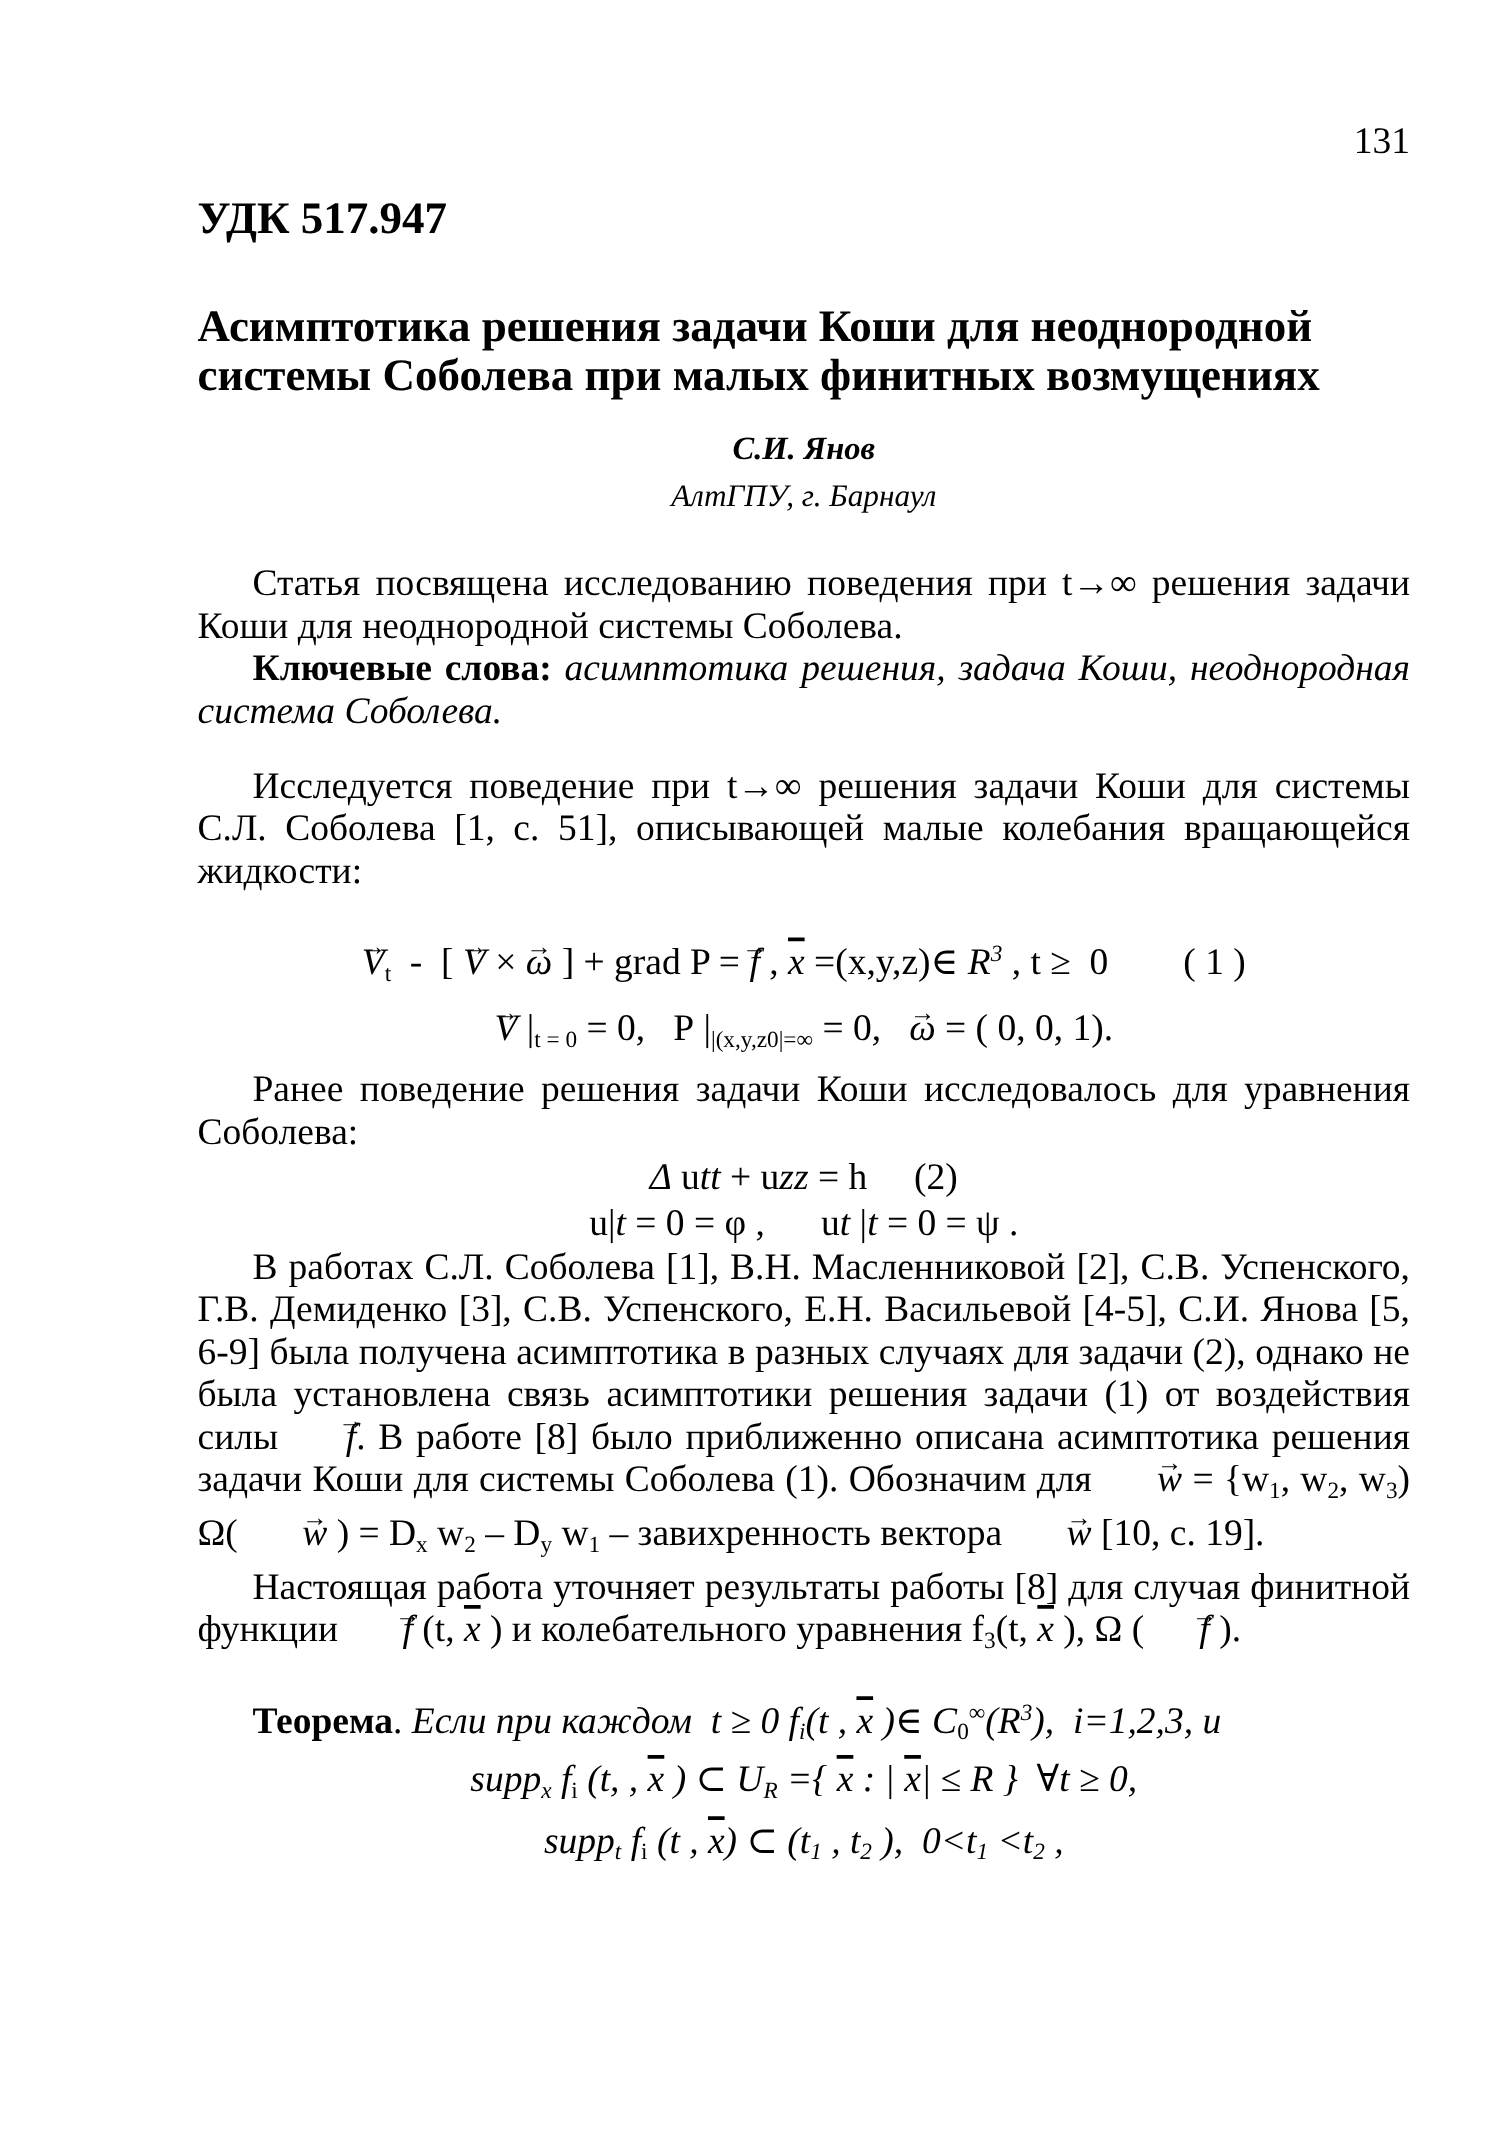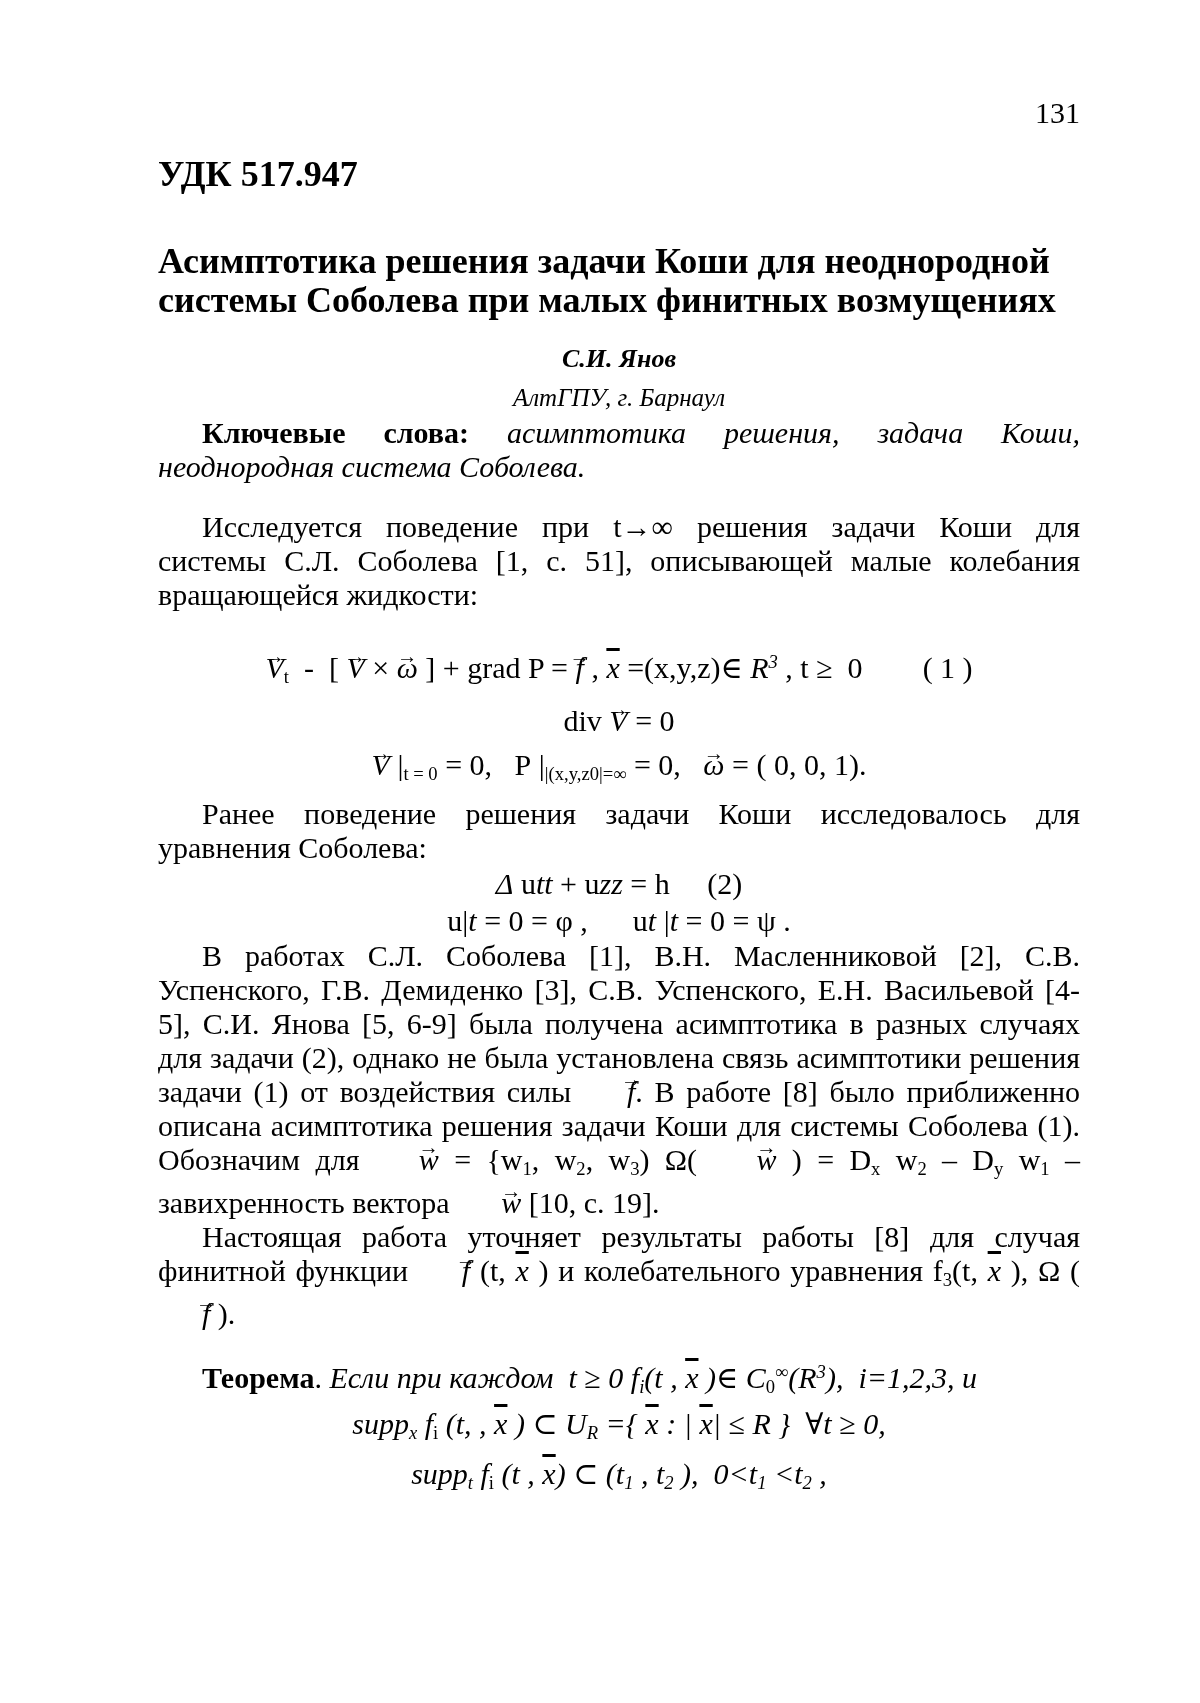--- a/index.html
+++ b/index.html
@@ -5,21 +5,21 @@
   html, body { margin: 0; padding: 0; background: #ffffff; }
   body {
     width: 1200px; height: 1703px;
     color: #000;
     font-family: "Liberation Serif", "DejaVu Serif", serif;
     overflow: hidden;
   }
   .page {
     box-sizing: border-box;
     width: 1200px; height: 1469px;
-    padding: 96px 120px 0 158px;
+    padding: 96px 72px 0 158px;
     background: #ffffff;
     border-radius: 12px;
   }
   .page-number {
     text-align: right;
     font-size: 30px; line-height: 34px;
   }
   .udc {
     margin-top: 28px;
     font-weight: bold;
@@ -85,26 +85,26 @@
   <div class="udc">УДК 517.947</div>
 
   <div class="title">
     <div>Асимптотика решения задачи Коши для неоднородной</div>
     <div>системы Соболева при малых финитных возмущениях</div>
   </div>
 
   <div class="author">С.И. Янов</div>
   <div class="affiliation">АлтГПУ, г. Барнаул</div>
 
+  <div class="para first"><span>Статья посвящена исследованию поведения при t→∞ решения задачи Коши для неоднородной системы Соболева.</span></div>
   <div class="para"><span class="bd">Ключевые слова: </span><span class="it">асимптотика решения, задача Коши, неоднородная система Соболева.</span></div>
 
   <div class="para gap"><span>Исследуется поведение при t→∞ решения задачи Коши для системы С.Л. Соболева [1, с. 51], описывающей малые колебания вращающейся жидкости:</span></div>
 
   <div class="eq gap"><span class="it vec">V</span><span class="sub">t</span><span>&nbsp; - &nbsp;[ </span><span class="it vec">V</span><span> × </span><span class="it vec">ω</span><span> ] + grad P = </span><span class="it vec">f</span><span>&nbsp;, </span><span class="it bar">x</span><span> =(x,y,z)∈ </span><span class="it">R</span><span class="it sup">3</span><span> , t ≥ &nbsp;0</span><span>&nbsp;&nbsp;&nbsp;&nbsp;&nbsp;&nbsp;&nbsp;&nbsp;( 1 )</span></div>
-  <div class="eq"><span>div </span><span class="it vec">V</span><span>&nbsp;= 0</span></div>
   <div class="eq"><span class="it vec">V</span><span>&nbsp;|</span><span class="sub">t = 0</span><span> = 0,</span><span>&nbsp;&nbsp;&nbsp;P&nbsp;|</span><span class="sub">|(x,y,z0|=∞</span><span> = 0,</span><span>&nbsp;&nbsp;&nbsp;</span><span class="it vec">ω</span><span>&nbsp;= ( 0, 0, 1).</span></div>
 
   <div class="para"><span>Ранее поведение решения задачи Коши исследовалось для уравнения Соболева:</span></div>
 
   <div class="eq tight"><span class="it">Δ</span><span> u</span><span class="it">tt</span><span> + u</span><span class="it">zz</span><span> = h</span><span>&nbsp;&nbsp;&nbsp;&nbsp;&nbsp;(2)</span></div>
   <div class="eq tight"><span>u|</span><span class="it">t</span><span> = 0 = φ ,</span><span>&nbsp;&nbsp;&nbsp;&nbsp;&nbsp;&nbsp;u</span><span class="it">t</span><span> |</span><span class="it">t</span><span> = 0 = ψ .</span></div>
 
   <div class="para"><span>В работах С.Л. Соболева [1], В.Н. Масленниковой [2], С.В. Успенского, Г.В. Демиденко [3], С.В. Успенского, Е.Н. Васильевой [4-5], С.И. Янова [5, 6-9] была получена асимптотика в разных случаях для задачи (2), однако не была установлена связь асимптотики решения задачи (1) от воздействия силы </span><span class="it vec">f</span><span>. В работе [8] было приближенно описана асимптотика решения задачи Коши для системы Соболева (1). Обозначим для </span><span class="it vec">w</span><span> = {w</span><span class="sub">1</span><span>, w</span><span class="sub">2</span><span>, w</span><span class="sub">3</span><span>) Ω( </span><span class="it vec">w</span><span> ) = D</span><span class="sub">x</span><span> w</span><span class="sub">2</span><span> – D</span><span class="sub">y</span><span> w</span><span class="sub">1</span><span> – завихренность вектора </span><span class="it vec">w</span><span> [10, с. 19].</span></div>
   <div class="para"><span>Настоящая работа уточняет результаты работы [8] для случая финитной функции </span><span class="it vec">f</span><span> (t, </span><span class="it bar">x</span><span> ) и колебательного уравнения f</span><span class="sub">3</span><span>(t, </span><span class="it bar">x</span><span> ), Ω (</span><span class="it vec">f</span><span> ).</span></div>
 

